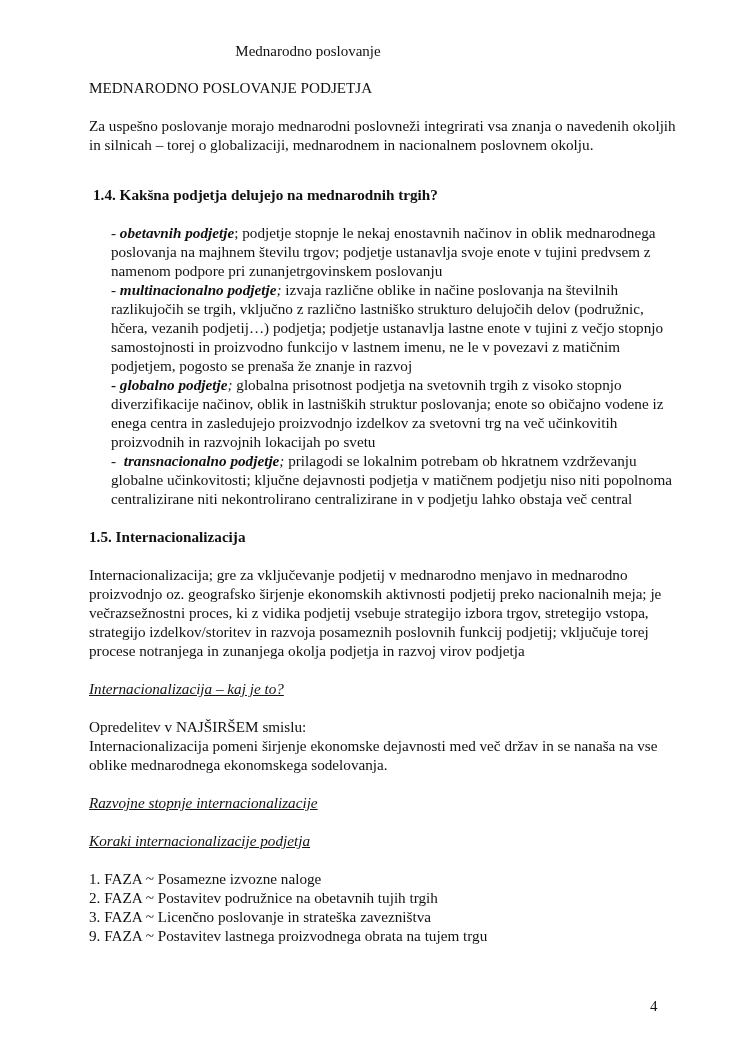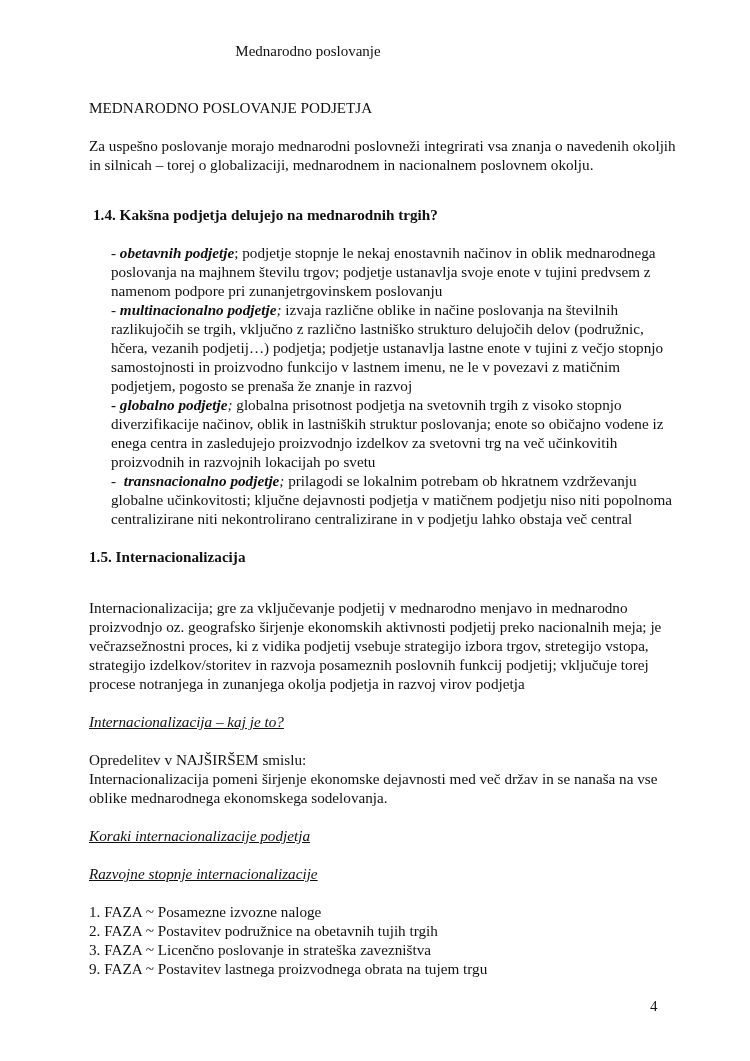--- a/index.html
+++ b/index.html
@@ -5,30 +5,30 @@
     html, body { margin: 0; padding: 0; background: #ffffff; }
     body {
       width: 750px; height: 1061px; position: relative; overflow: hidden;
       font-family: "Liberation Serif", "DejaVu Serif", serif;
       color: #111111; font-size: 15.2px; line-height: 19px;
     }
     .page-header {
       position: absolute; top: 42px; left: 0; width: 616px;
       text-align: center; font-size: 15px;
     }
-    .content { position: absolute; left: 89px; top: 98px; width: 590px; }
+    .content { position: absolute; left: 89px; top: 78px; width: 590px; }
     p { margin: 0; }
     .doc-title { margin-bottom: 19px; }
     .intro { margin-bottom: 31px; }
     .h-bold { font-weight: bold; }
     .h14 { padding-left: 4px; margin-bottom: 19px; }
     .types { padding-left: 22px; margin-bottom: 19px; }
     .term { font-weight: bold; font-style: italic; }
     .semi-it { font-style: italic; }
-    .h15 { margin-bottom: 32px; }
+    .h15 { margin-bottom: 19px; }
     .para { margin-bottom: 19px; }
     .u-it { font-style: italic; text-decoration: underline; margin-bottom: 19px; }
     .phase { margin: 0; }
     .page-number {
       position: absolute; left: 650px; top: 997px; font-size: 15px;
     }
   </style>
 </head>
 <body>
 
@@ -50,23 +50,23 @@
 
   <p class="h-bold h15">1.5. Internacionalizacija</p>
 
   <p class="para">Internacionalizacija; gre za vključevanje podjetij v mednarodno menjavo in mednarodno proizvodnjo oz. geografsko širjenje ekonomskih aktivnosti podjetij preko nacionalnih meja; je večrazsežnostni proces, ki z vidika podjetij vsebuje strategijo izbora trgov, stretegijo vstopa, strategijo izdelkov/storitev in razvoja posameznih poslovnih funkcij podjetij; vključuje torej procese notranjega in zunanjega okolja podjetja in  razvoj virov podjetja</p>
 
   <p class="u-it">Internacionalizacija – kaj je to?</p>
 
   <p>Opredelitev v NAJŠIRŠEM smislu:</p>
   <p class="para">Internacionalizacija pomeni širjenje ekonomske dejavnosti med več držav in se nanaša na vse oblike mednarodnega ekonomskega sodelovanja.</p>
 
+  <p class="u-it">Razvojne stopnje internacionalizacije</p>
+
   <p class="u-it">Koraki internacionalizacije podjetja</p>
-
-  <p class="u-it">Razvojne stopnje internacionalizacije</p>
 
   <div>
     <p class="phase">1. FAZA ~ Posamezne izvozne naloge</p>
     <p class="phase">2. FAZA ~ Postavitev podružnice na obetavnih tujih trgih</p>
     <p class="phase">3. FAZA ~ Licenčno poslovanje in strateška zavezništva</p>
     <p class="phase">9. FAZA ~ Postavitev lastnega proizvodnega obrata na tujem trgu</p>
   </div>
 </div>
 
 <div class="page-number">4</div>

